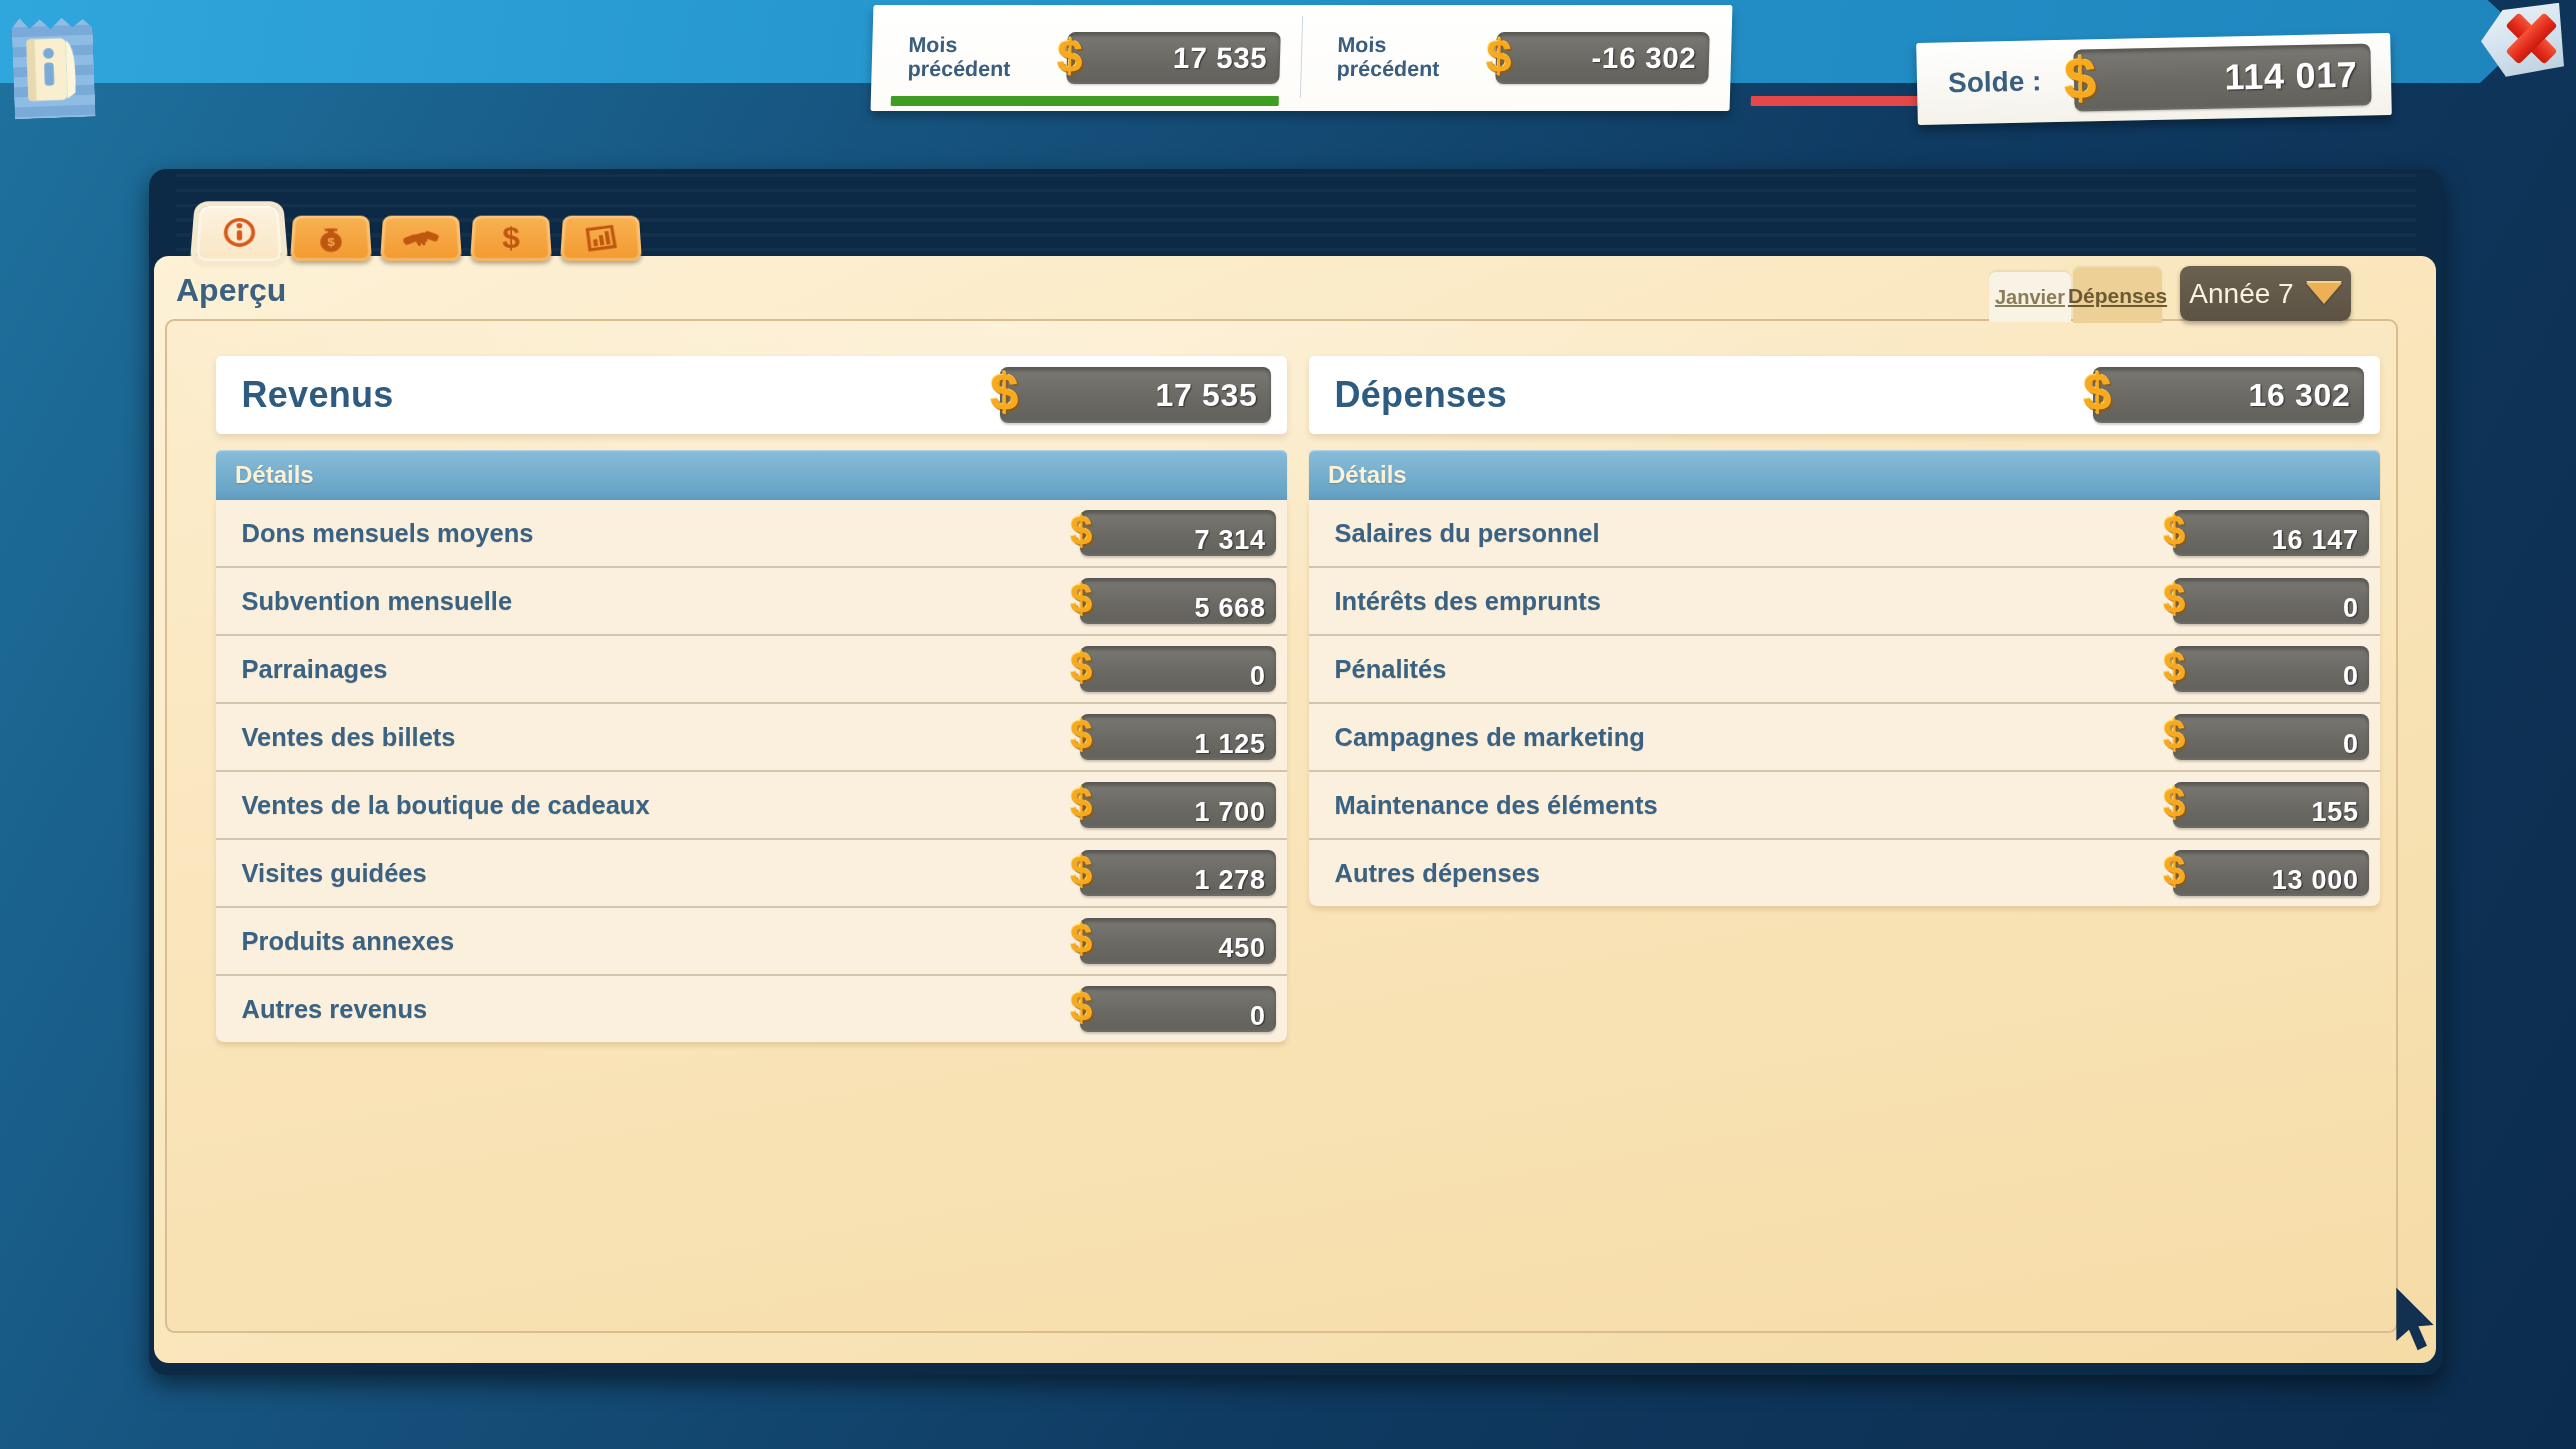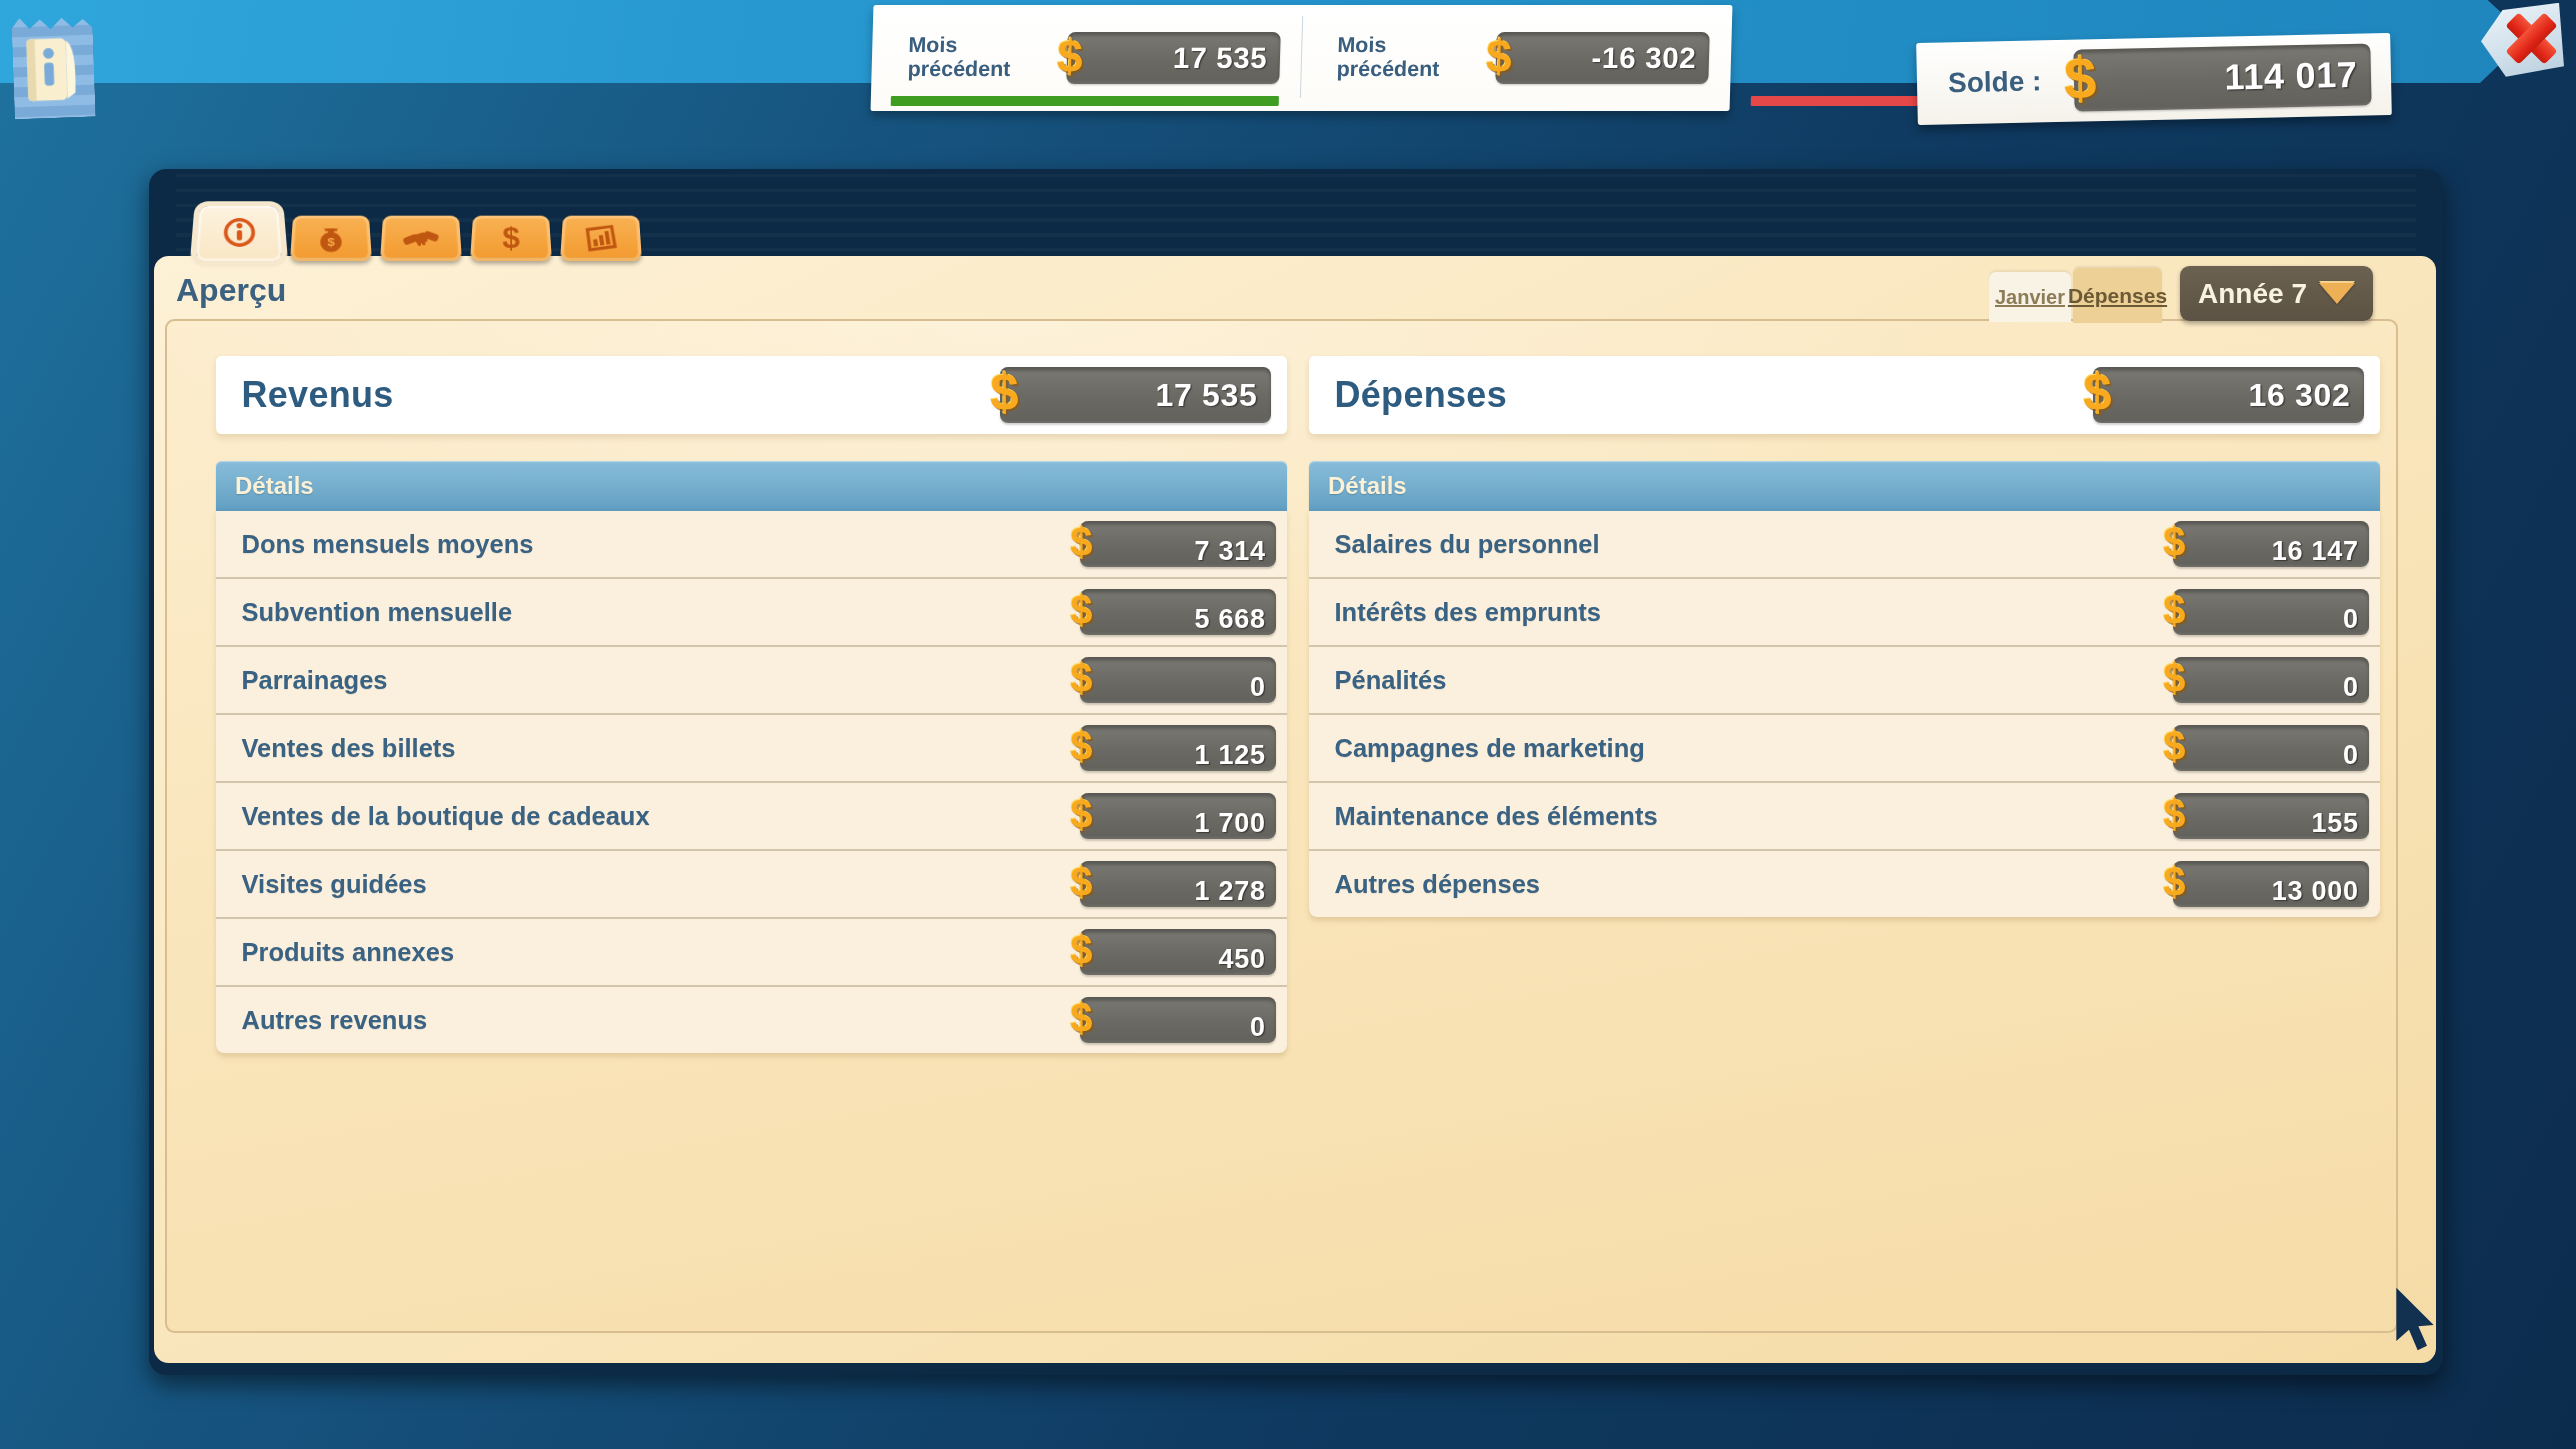--- a/index.html
+++ b/index.html
@@ -82,24 +82,24 @@
     box-shadow:0 0 0 6px #f6e8cd,inset 0 0 0 2.7px rgba(255,255,255,.5),0 2.7px 4px rgba(0,0,0,.25);}
   .tab.active .ticon{fill:#d9581a;}
 
   
   .mini-tab{position:absolute;z-index:5;display:flex;align-items:center;justify-content:center;
     font-weight:800;cursor:pointer;border-radius:6.7px 6.7px 0 0;text-decoration:underline;}
   .mini-tab.janvier{left:1989px;top:272px;width:82px;height:50px;background:#f8f3e5;color:#8d7c58;font-size:20px;
     box-shadow:0 -1.3px 2px rgba(0,0,0,.06);}
   .mini-tab.fevrier{left:2073px;top:268px;width:89px;height:55px;background:#ecd095;color:#6c5935;font-size:21px;
     box-shadow:0 -1.3px 2px rgba(0,0,0,.08);}
-  .year-btn{position:absolute;left:2180px;top:266px;width:193px;height:55px;z-index:5;cursor:pointer;
+  .year-btn{position:absolute;left:2180px;top:266px;width:171px;height:55px;z-index:5;cursor:pointer;
     background:linear-gradient(180deg,#6b6150 0%,#5d5344 100%);border-radius:9.4px;
     display:flex;align-items:center;justify-content:center;gap:12px;
-    font-size:28px;font-weight:700;color:#f8f2e0;box-shadow:0 2.7px 4.7px rgba(0,0,0,.3);}
+    font-size:28px;font-weight:400;color:#f8f2e0;box-shadow:0 2.7px 4.7px rgba(0,0,0,.3);}
   .year-btn .tri{width:0;height:0;border-left:18px solid transparent;border-right:18px solid transparent;
     border-top:21.5px solid #eeb055;filter:drop-shadow(0 -1.3px 0 #f7d48e) drop-shadow(0 1.3px 1.3px rgba(0,0,0,.3));}
 
   
   .pill{position:relative;display:flex;align-items:center;justify-content:flex-end;
     background:linear-gradient(180deg,#7b7973 0%,#6b6963 55%,#63615b 100%);
     border-radius:8px;box-shadow:inset 0 3.4px 3.4px rgba(0,0,0,.28),inset 0 -2px 2px rgba(255,255,255,.07),0 1.3px 2px rgba(0,0,0,.18);}
   .pill .val{color:#ffffff;font-weight:800;letter-spacing:0.7px;text-shadow:1.3px 1.3px 1.3px rgba(0,0,0,.45);}
   .pill .dollar{position:absolute;left:-9.4px;top:50%;transform:translateY(-54%);
     font-weight:800;color:#f8a91d;
@@ -115,21 +115,21 @@
 
   
   .col{position:absolute;width:1071px;z-index:4;}
   .col-left{left:216px;top:356px;}
   .col-right{left:1309px;top:356px;}
   .col-header{height:78px;background:#ffffff;border-radius:5.4px;
     display:flex;align-items:center;justify-content:space-between;
     padding:0 16px 0 25.5px;box-sizing:border-box;
     box-shadow:0 3.4px 6.7px rgba(110,70,20,.14);}
   .col-header .ttl{font-size:36px;font-weight:800;color:#2e5c80;letter-spacing:0.3px;}
-  .details-bar{margin-top:27px;height:50px;border-radius:5.4px 5.4px 0 0;
+  .details-bar{margin-top:16px;height:50px;border-radius:5.4px 5.4px 0 0;
     display:flex;align-items:center;padding-left:19px;box-sizing:border-box;
     background:linear-gradient(180deg,#88bdd9 0%,#68a4c6 85%,#5f9bbf 100%);
     box-shadow:inset 0 1.3px 0 rgba(255,255,255,.35),0 1.3px 2px rgba(0,0,0,.12);
     font-size:24px;font-weight:800;color:#fbf1d7;text-shadow:0 1.3px 1.3px rgba(0,0,0,.18);}
   .rows{display:flex;flex-direction:column;gap:2px;background:#d2c5ac;
     border-radius:0 0 8px 8px;overflow:hidden;box-shadow:0 3.4px 5.4px rgba(120,80,20,.16);}
   .row{height:66px;background:#fbf0dd;display:flex;align-items:center;justify-content:space-between;
     padding:0 10.7px 0 25.5px;box-sizing:border-box;}
   .row .rlabel{font-size:25.5px;font-weight:700;color:#3a6283;text-shadow:0 0.7px 0.7px rgba(0,0,0,.08);}
 

